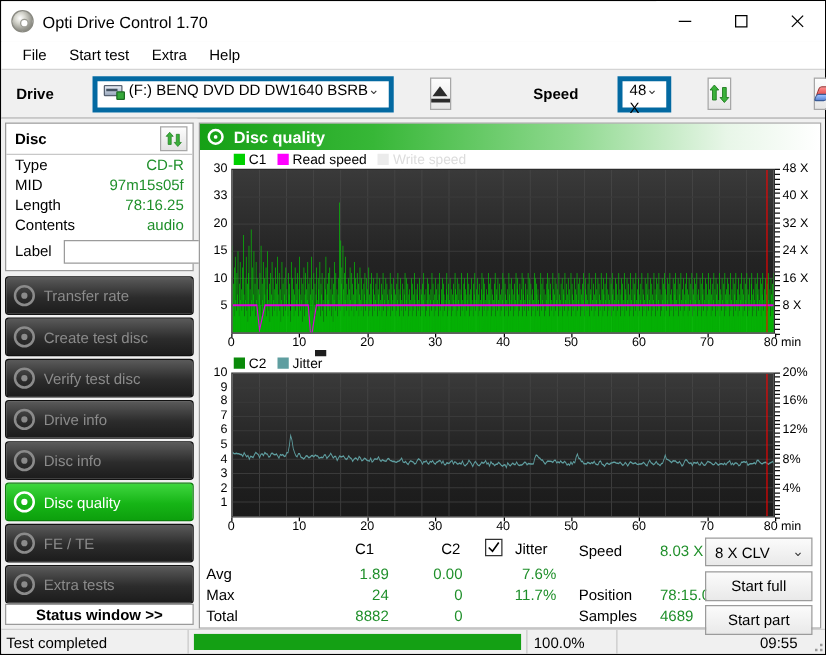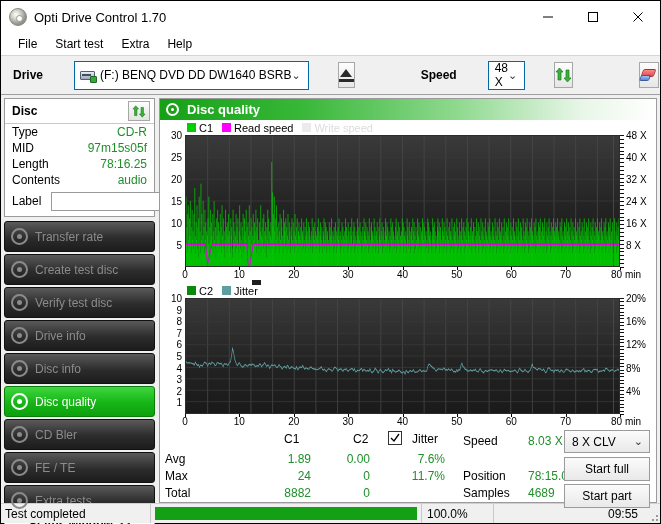--- a/index.html
+++ b/index.html
@@ -80,22 +80,22 @@
     align-items: center;
     padding: 0 6px;
     flex: 0 0 auto;
     border-bottom: 1px solid #a0a0a0;
     gap: 23px;
   }
   .tb-label { font-weight: bold; font-size: 12px; color: #000; margin: 0 8px 0 6px; }
   .combo {
     height: 29px;
     background: #ffffff;
-    border: 1px solid #0369a1;
-    display: flex; align-items: center;
+    border: 4px solid #0369a1;
+    display: flex; 
     font-size: 12px; color: #000;
     padding-left: 5px;
     position: relative;
   }
   .combo .arrow {
     margin-left: auto;
     margin-right: 7px;
     color: #333;
     font-size: 11px;
   }
@@ -606,24 +606,20 @@
         <div class="navbtn">
           <span class="nicon"></span>
           <span>Disc info</span>
         </div>
         <div class="navbtn active">
           <span class="nicon"></span>
           <span>Disc quality</span>
         </div>
         <div class="navbtn">
           <span class="nicon"></span>
-          <span>CD Bler</span>
-        </div>
-        <div class="navbtn">
-          <span class="nicon"></span>
           <span>FE / TE</span>
         </div>
         <div class="navbtn">
           <span class="nicon"></span>
           <span>Extra tests</span>
         </div>
       </div>
 
       <div class="left-spacer"></div>
       <div class="status-btn">Status window &gt;&gt;</div>
@@ -652,21 +648,21 @@
               <span class="sw" style="background:#ebebeb"></span>
               <span class="lbl-dim">Write speed</span>
             </span>
           </div>
           <div class="plotwrap" style="height:132px;">
             <div class="yaxis" id="y1" style="height: 132px;">
                 <span class="tk" style="top: 110px;">5</span>
                 <span class="tk" style="top: 88px;">10</span>
                 <span class="tk" style="top: 66px;">15</span>
                 <span class="tk" style="top: 44px;">20</span>
-                <span class="tk" style="top: 22px;">25</span>
+                <span class="tk" style="top: 22px;">33</span>
                 <span class="tk" style="top: 0px;">30</span>
               </div>
             <div class="plot" id="plot1">
               <svg id="svg1" width="100%" height="100%" preserveAspectRatio="none" viewBox="0 0 800 132">
                   <line x1="40" y1="0" x2="40" y2="132" stroke="#4a4a4a" stroke-width="1"></line>
                   <line x1="80" y1="0" x2="80" y2="132" stroke="#4a4a4a" stroke-width="1"></line>
                   <line x1="120" y1="0" x2="120" y2="132" stroke="#4a4a4a" stroke-width="1"></line>
                   <line x1="160" y1="0" x2="160" y2="132" stroke="#4a4a4a" stroke-width="1"></line>
                   <line x1="200" y1="0" x2="200" y2="132" stroke="#4a4a4a" stroke-width="1"></line>
                   <line x1="240" y1="0" x2="240" y2="132" stroke="#4a4a4a" stroke-width="1"></line>

